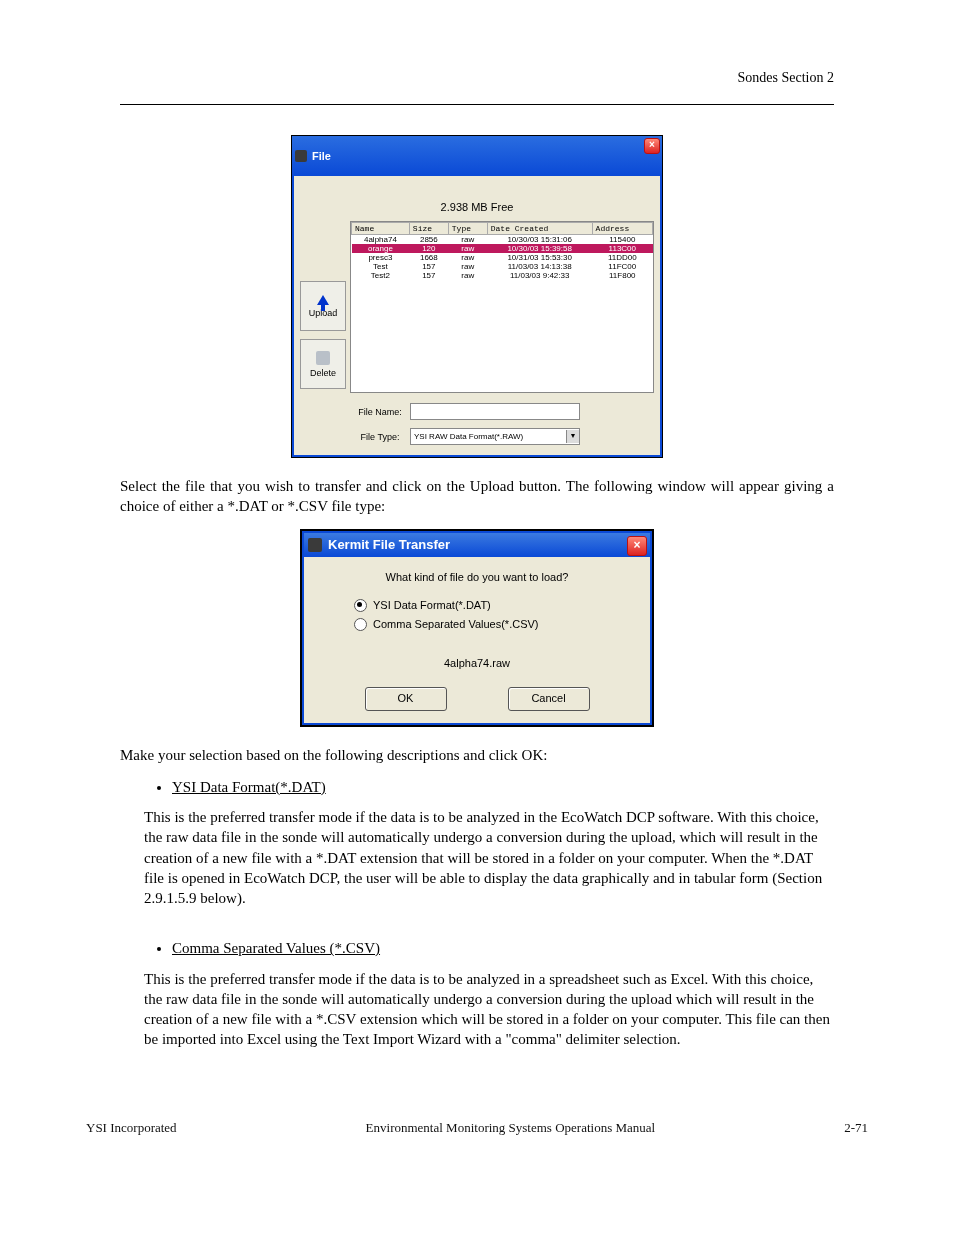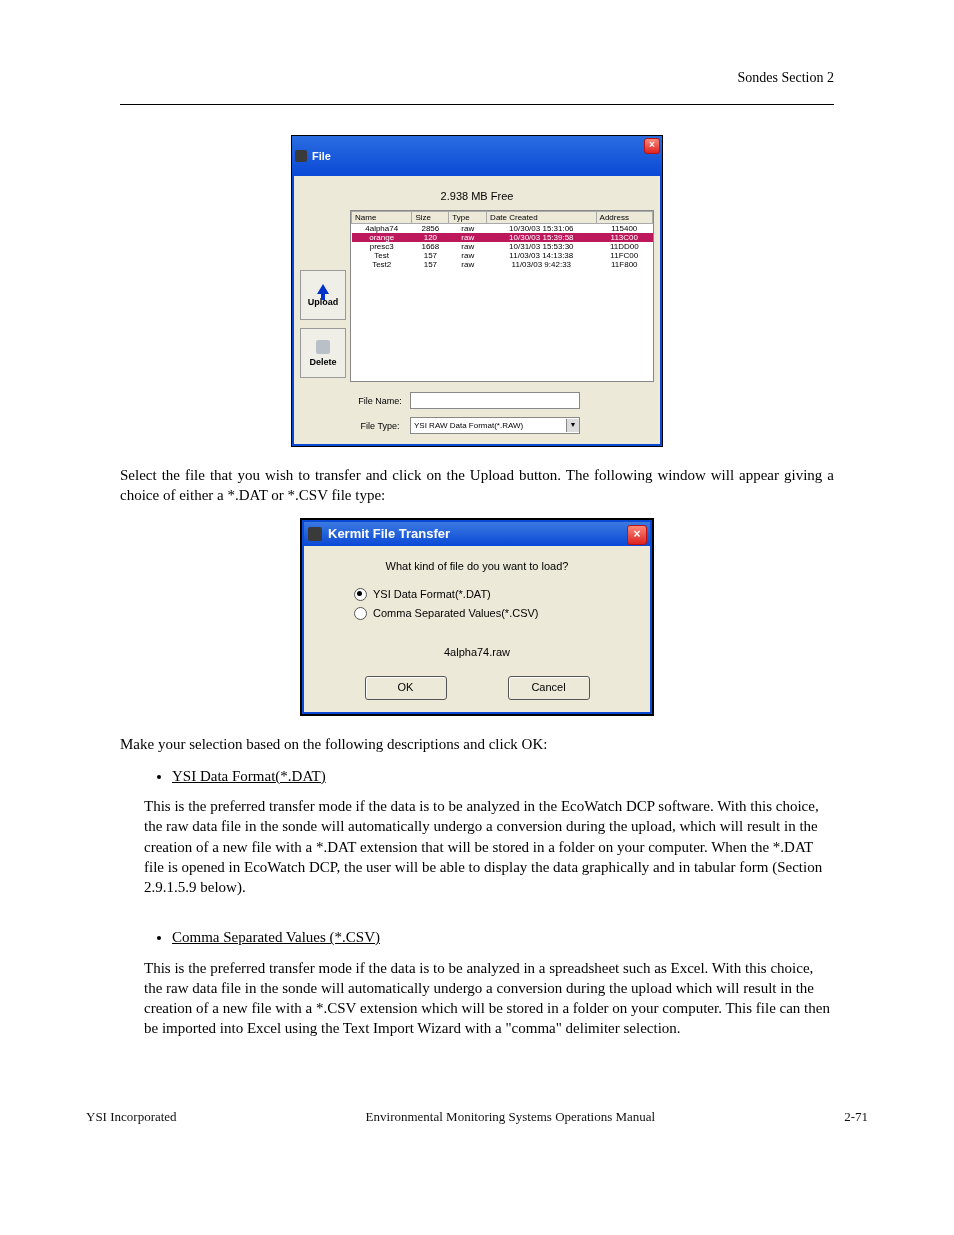--- a/index.html
+++ b/index.html
@@ -73,39 +73,38 @@
     font-size: 10px;
     color: #fff;
     line-height: 12px;
     text-align: center;
     font-family: Arial, sans-serif;
   }
   .d1-body {
     background: #ece9d8;
     border: 2px solid #0a49d6;
     border-top: none;
-    padding: 10px 6px 10px 6px;
+    padding: 21px 6px 10px 6px;
   }
   .d1-free {
     text-align: center;
     font-size: 11px;
     color: #000;
     padding: 4px 0 8px 0;
   }
   .d1-main {
     display: flex;
     gap: 6px;
   }
   .d1-left {
     width: 44px;
     display: flex;
     flex-direction: column;
     gap: 8px;
     padding-top: 60px;
-    font-weight: bold;
   }
   .d1-btn {
     width: 44px;
     height: 48px;
     border: 1px solid #999;
     background: #efefe8;
     display: flex;
     flex-direction: column;
     align-items: center;
     justify-content: center;
@@ -142,20 +141,21 @@
     border-collapse: collapse;
     width: 100%;
     font-size: 8px;
   }
   .d1-list th {
     background: #ece9d8;
     border: 1px solid #aaa;
     text-align: left;
     padding: 1px 3px;
     font-weight: normal;
+    font-family: Liberation Mono, monospace;
   }
   .d1-list td {
     padding: 0 3px;
     white-space: nowrap;
   }
   .d1-list tr.sel td {
     background: #be185d;
     color: #fff;
   }
   .d1-form {

